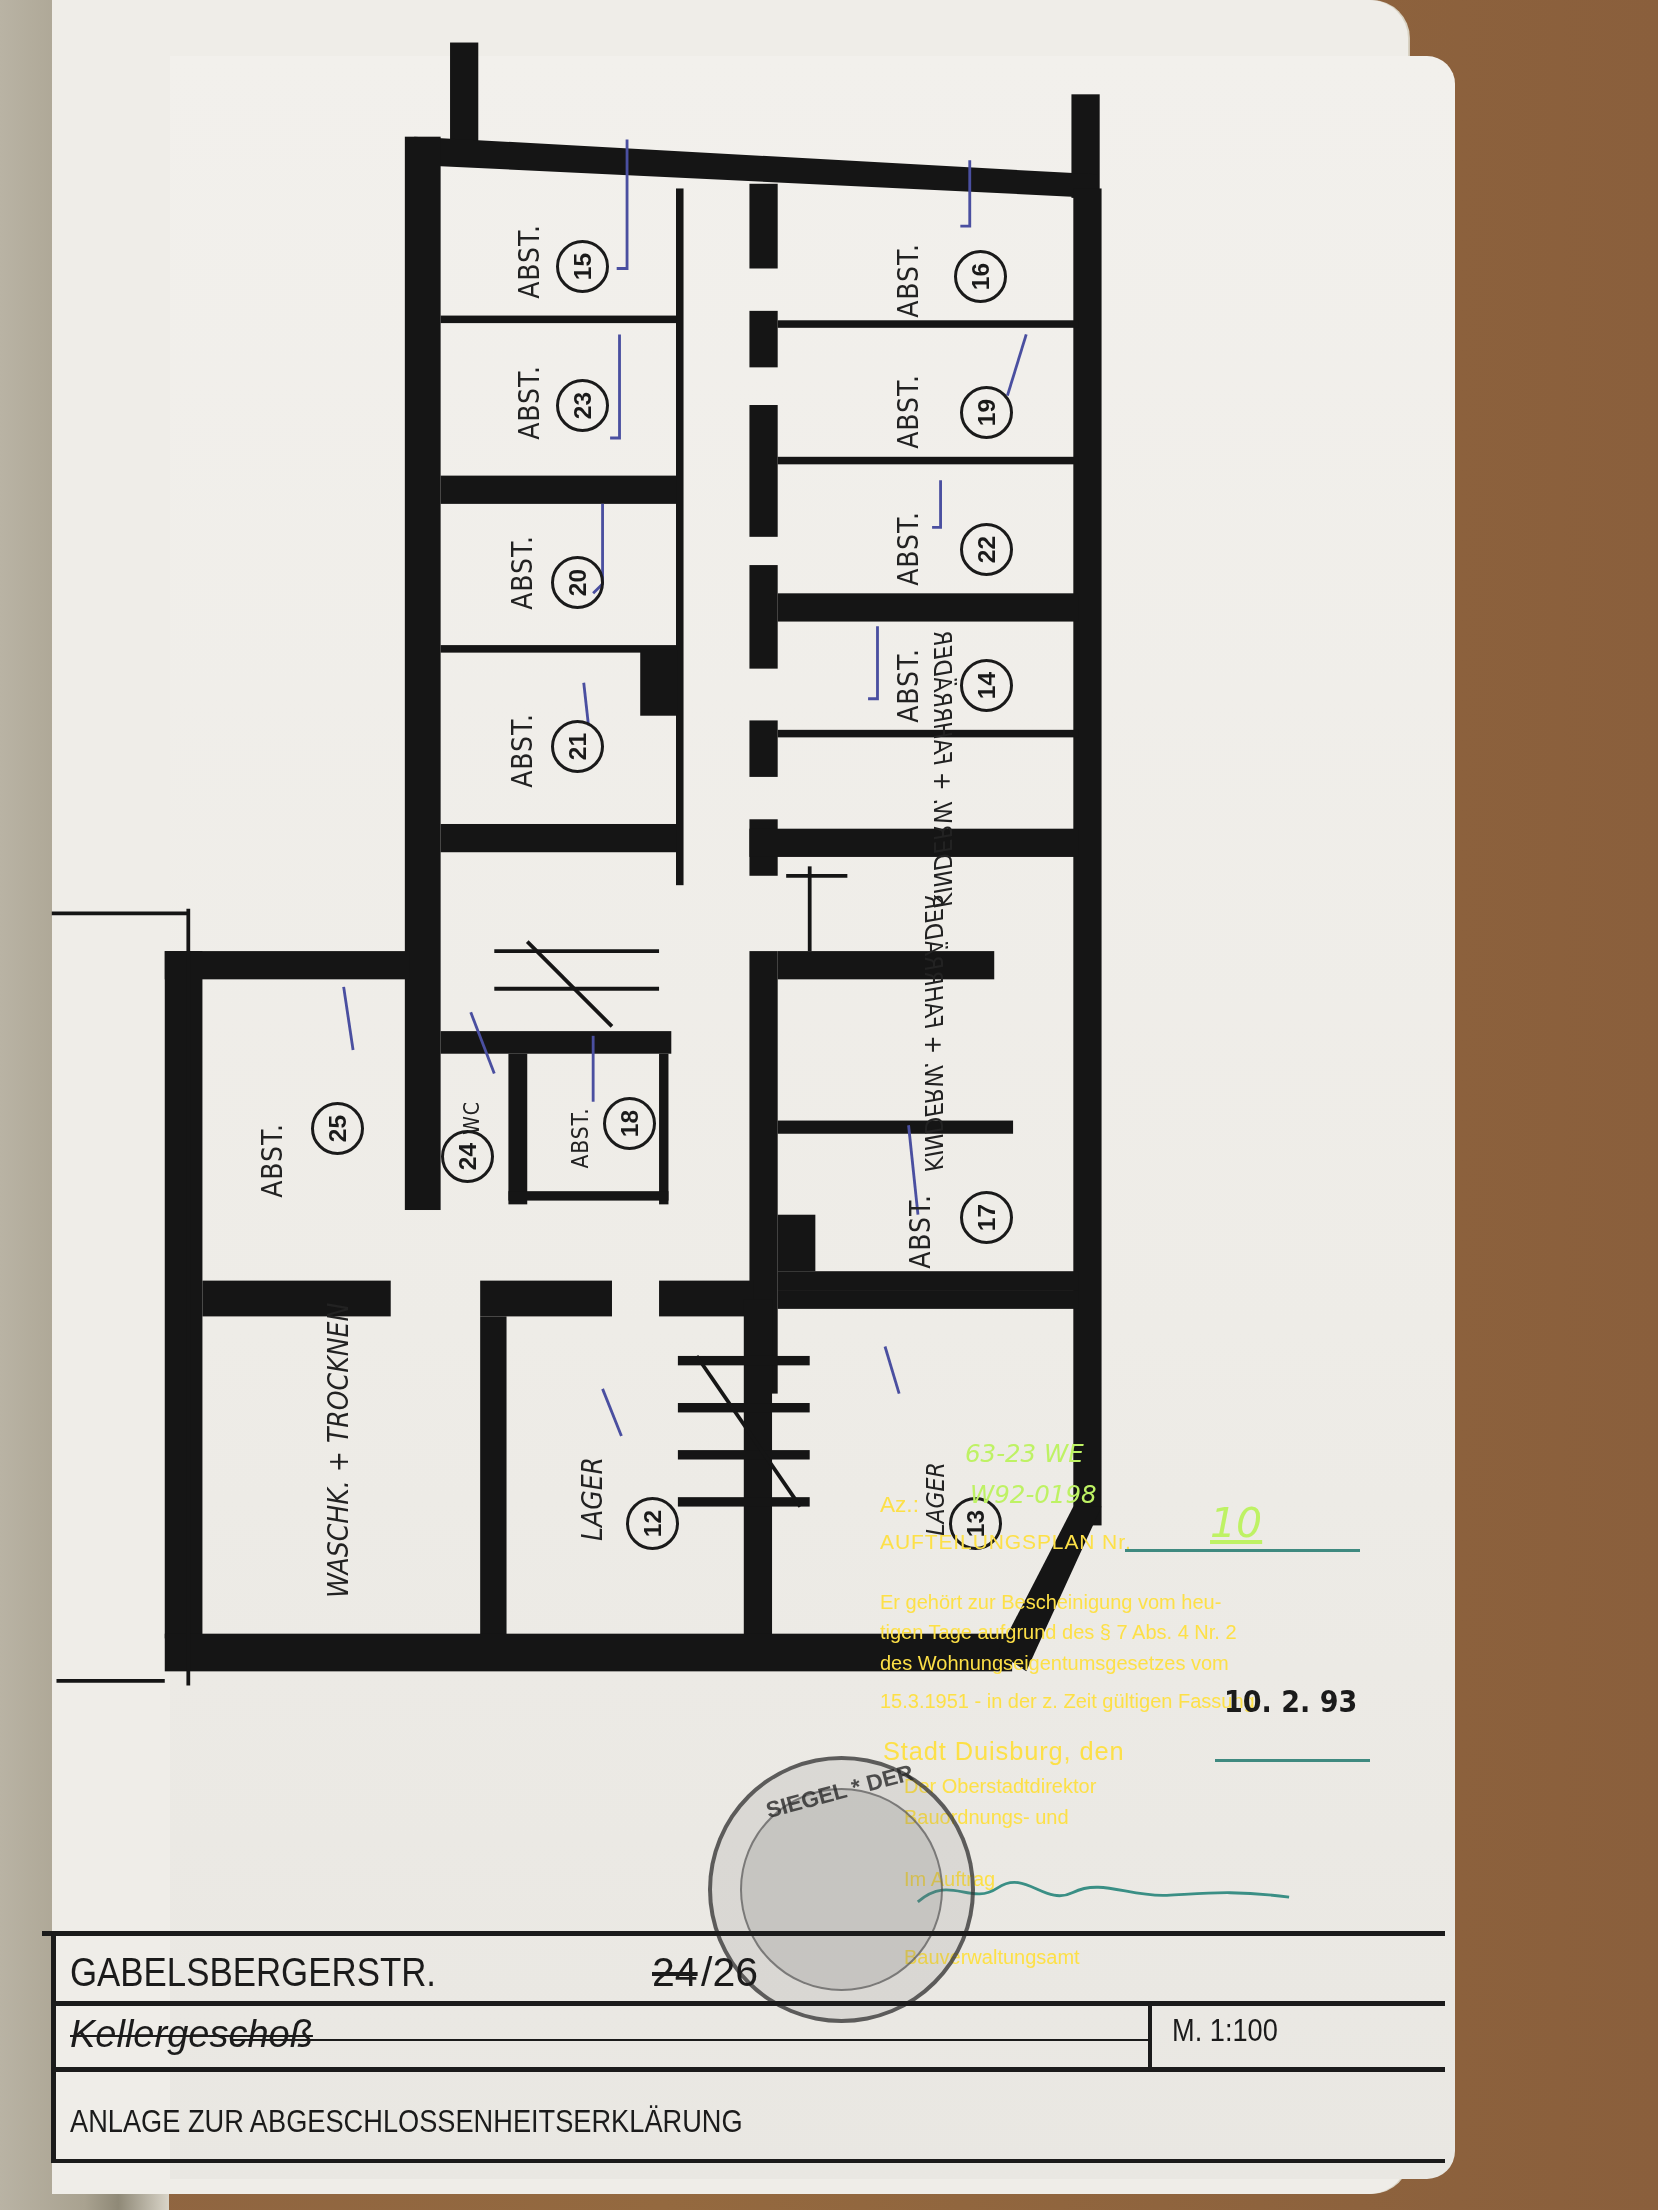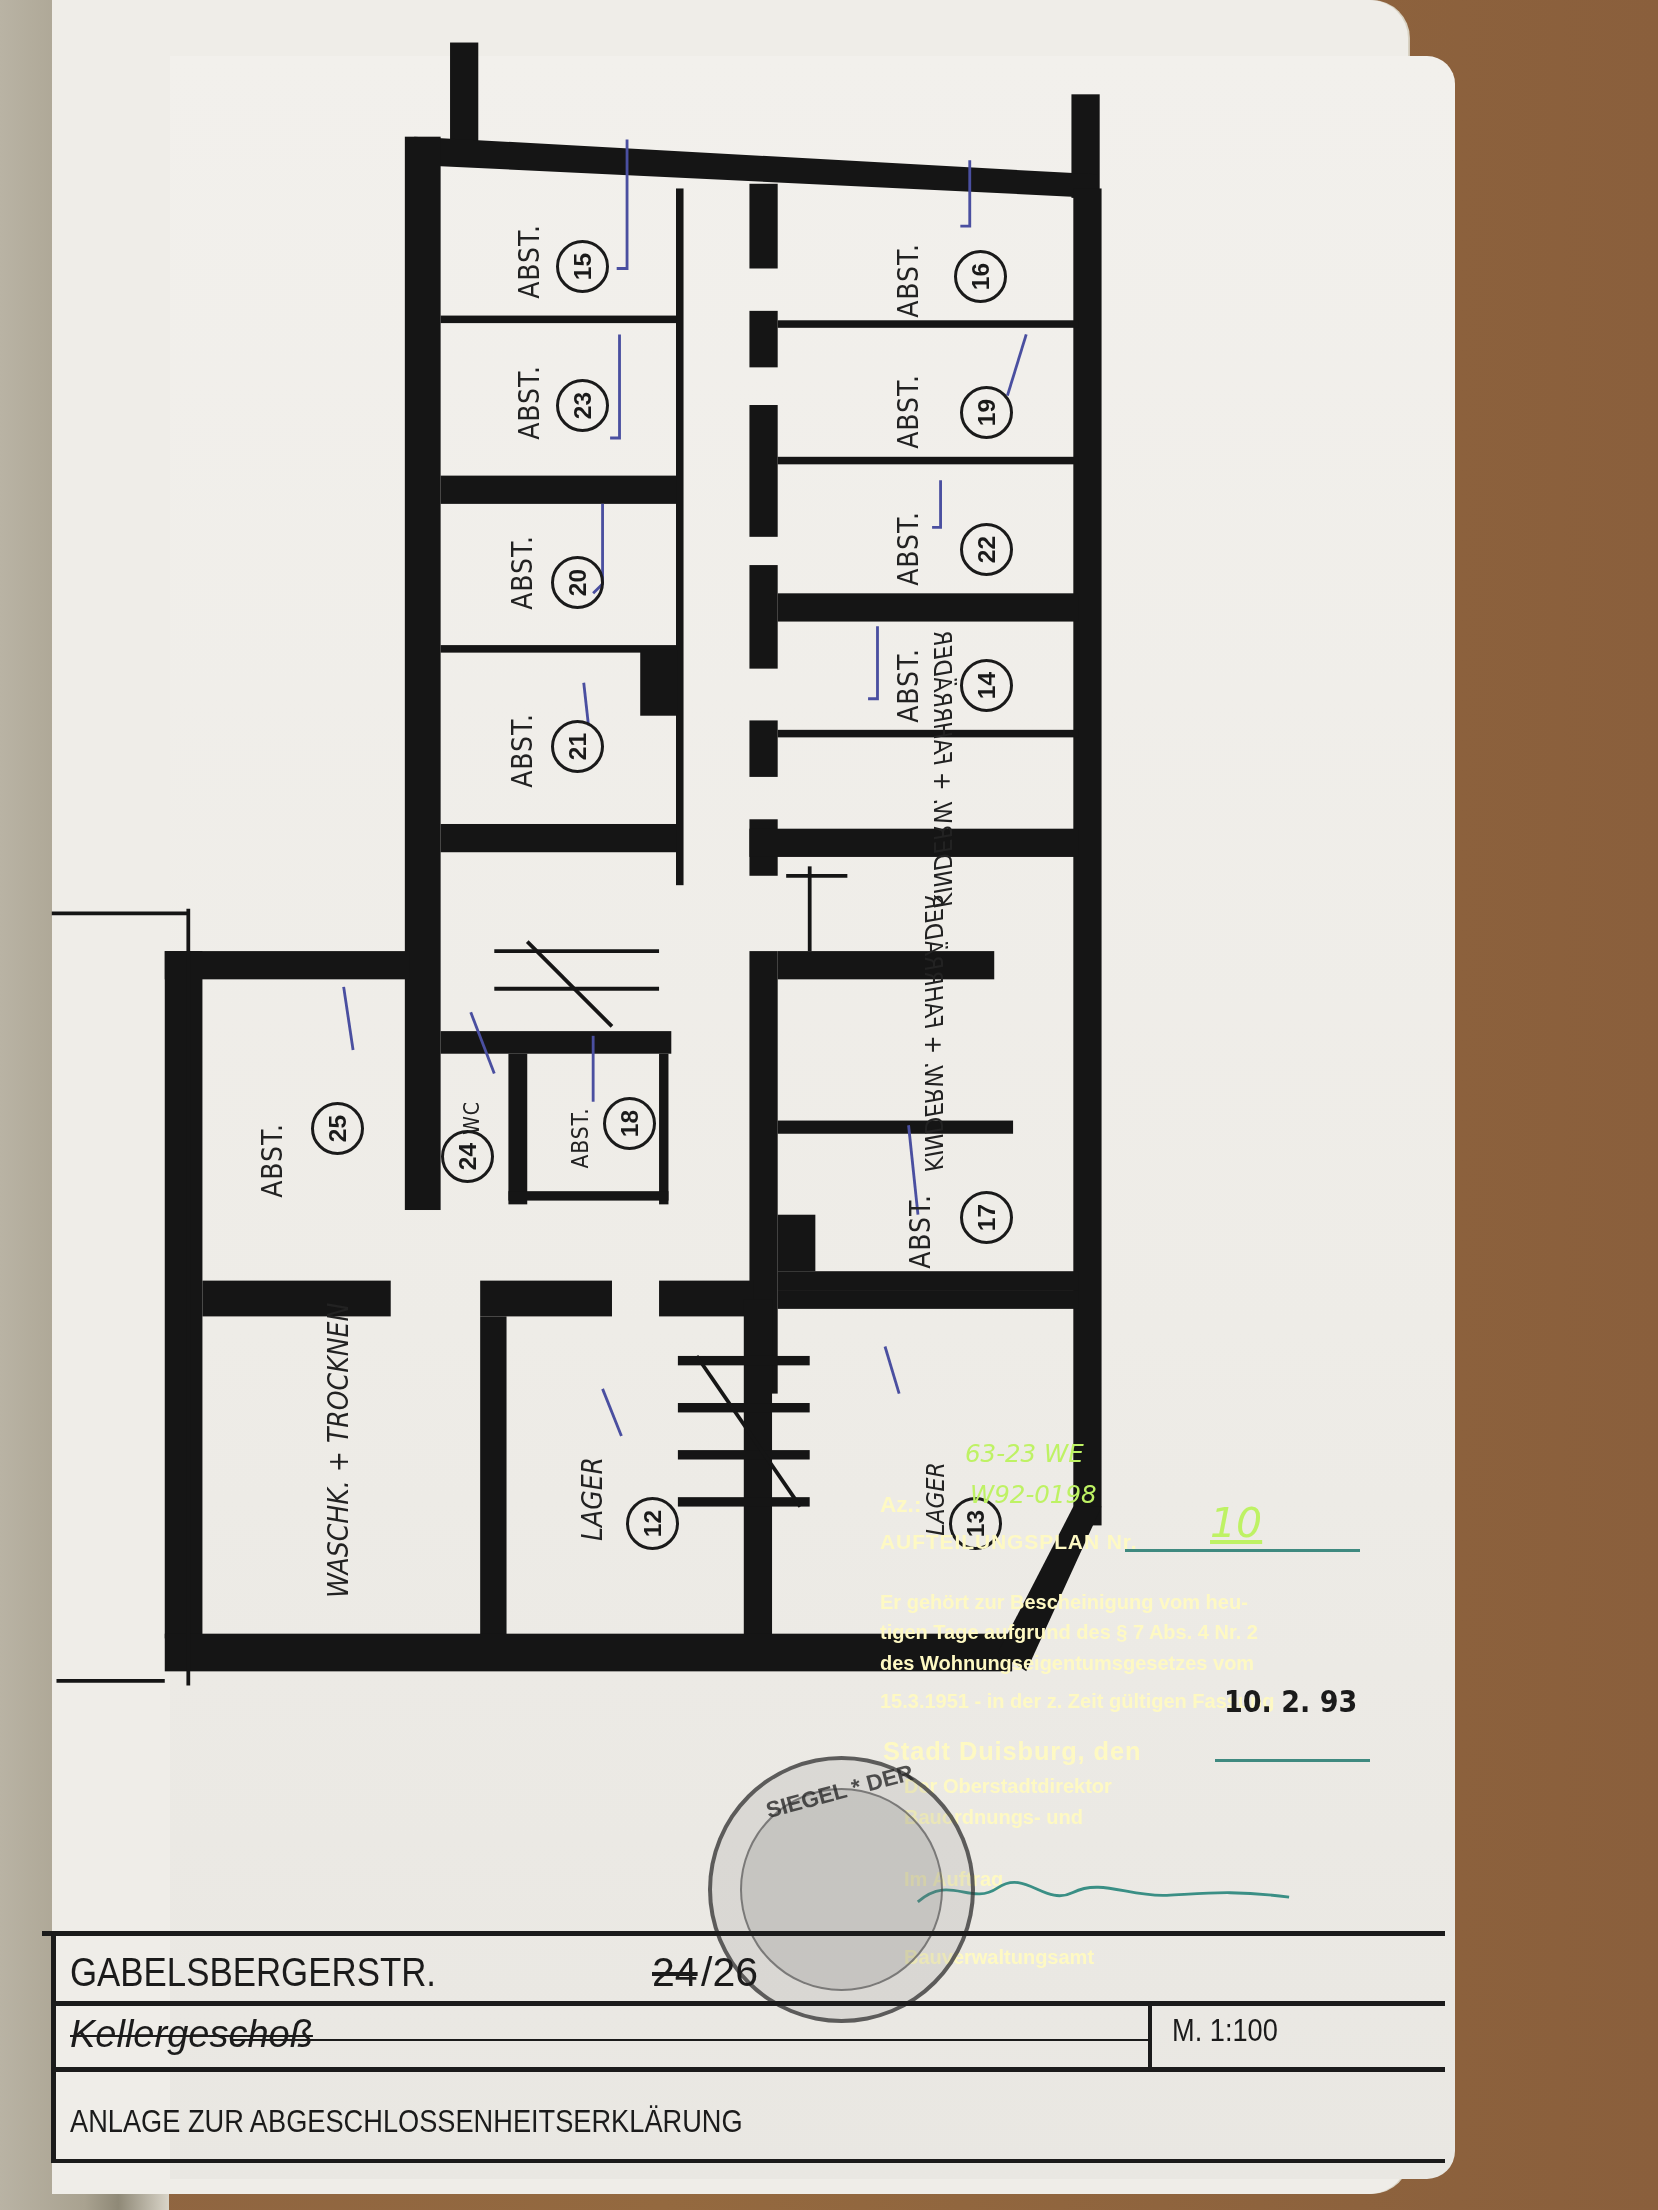--- a/index.html
+++ b/index.html
@@ -17,21 +17,21 @@
           background:linear-gradient(180deg,#f2f0ec,#eeece7 60%,#e9e7e2); border-radius:0 28px 28px 0; }
   svg.plan { position:absolute; left:0; top:0; }
   .rot { position:absolute; transform-origin:center center; white-space:nowrap;
          font-family:"DejaVu Sans Condensed","DejaVu Sans", sans-serif; color:#222; }
   .abst { font-size:28px; transform:rotate(-90deg); letter-spacing:0.9px; }
   .mirror { font-size:24.5px; transform:rotate(90deg) scaleX(-1); font-style:italic; line-height:26px; text-align:center; }
   .hand { font-size:28px; transform:rotate(-90deg); font-style:italic; line-height:32px; text-align:center; }
   .circ { position:absolute; width:47px; height:47px; border:3.8px solid #1a1a1a; border-radius:50%;
           display:flex; align-items:center; justify-content:center; font-weight:bold; font-size:24.5px;
           color:#1a1a1a; transform:rotate(-90deg); }
-  .stamp-text { position:absolute; color:#fef9c3; font-weight:bold; white-space:nowrap; }
+  .stamp-text { position:absolute; color:#fde047; font-weight:normal; white-space:nowrap; }
   .stamp-hand { position:absolute; color:#bef264; font-style:italic; white-space:nowrap; font-family:"DejaVu Sans", sans-serif; }
   .title-block { position:absolute; left:42px; top:1907px; width:1403px; height:254px; }
   .tb-line { position:absolute; background:#1b1b1b; }
   .tb-text { position:absolute; color:#1b1b1b; white-space:nowrap; }
   .seal { position:absolute; left:708px; top:1756px; width:259px; height:259px; border-radius:50%;
           border:4.7px solid rgba(50,50,50,0.75); background:rgba(120,120,120,0.15); }
   .seal-inner { position:absolute; left:28px; top:28px; right:28px; bottom:28px; border-radius:50%;
           border:2.8px solid rgba(70,70,70,0.6); background:rgba(110,110,110,0.18); }
   .seal-txt { position:absolute; font-size:22.6px; font-weight:bold; color:rgba(40,40,40,0.8); }
 </style>

